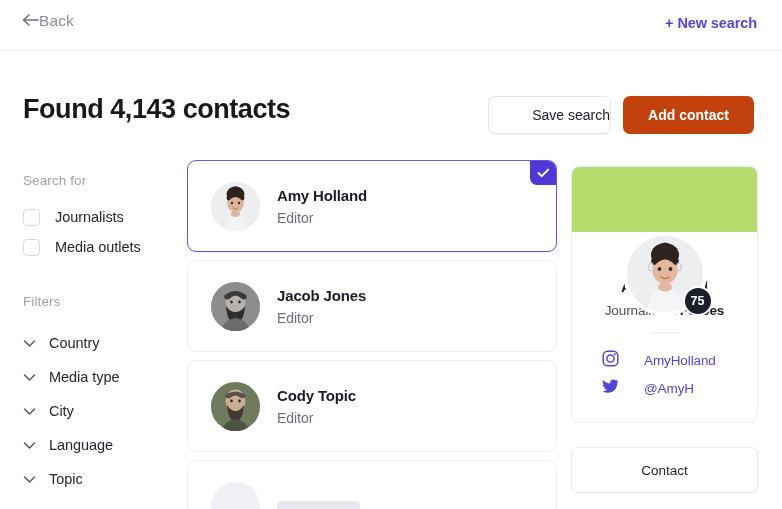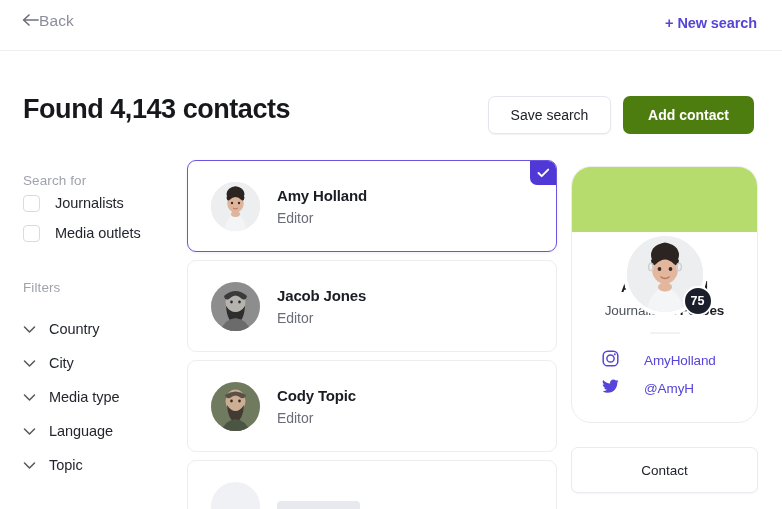--- a/index.html
+++ b/index.html
@@ -77,26 +77,27 @@
     left: 488px; top: 45px;
     width: 123px; height: 38px;
     background: #ffffff;
     border: 1px solid #e4e6ec;
     border-radius: 7px;
     font-size: 14px;
     color: #21232b;
     font-family: "Liberation Sans", sans-serif;
     cursor: pointer;
     box-shadow: 0 1px 1.5px rgba(20,20,40,0.05);
+    text-align: right;
   }
   .add-contact-btn {
     position: absolute;
     left: 623px; top: 45px;
     width: 131px; height: 38px;
-    background: #4d7c0f;
+    background: #c2410c;
     border: none;
     border-radius: 7px;
     font-size: 14px;
     font-weight: bold;
     color: #ffffff;
     font-family: "Liberation Sans", sans-serif;
     cursor: pointer;
   }
 
   
@@ -104,20 +105,21 @@
     position: absolute;
     left: 0; top: 156px;
     width: 186px;
     height: 353px;
     padding-left: 23px;
   }
   .side-group-label {
     font-size: 13.5px;
     color: #a0a3ad;
     margin-top: 17px;
+    margin-bottom: 14px;
     letter-spacing: 0.1px;
   }
   .side-group-label.filters { margin-top: 32px; margin-bottom: 17px; }
 
   .check-row {
     display: flex;
     align-items: center;
     gap: 15px;
     height: 30px;
     cursor: pointer;
@@ -221,21 +223,21 @@
     margin-left: 17px;
   }
 
   
   .detail {
     position: absolute;
     left: 571px; top: 166px;
     width: 187px;
     background: #ffffff;
     border: 1px solid #ebedf1;
-    border-radius: 20px;
+    border-radius: 8px;
     overflow: hidden;
   }
   .detail-banner {
     height: 65px;
     background: #b6dc6d;
     width: 100%;
   }
   .detail-body {
     position: relative;
     padding: 0 14px 20px;
@@ -364,29 +366,29 @@
           </svg>
       </span>
       <span class="filter-label">Country</span>
     </div>
     <div class="filter-row">
       <span class="chev">
         <svg width="13" height="9" viewBox="0 0 13 9">
             <path d="M1.5 2 L6.5 7 L11.5 2" stroke="#54575f" stroke-width="1.5" fill="none" stroke-linecap="round" stroke-linejoin="round"></path>
           </svg>
       </span>
-      <span class="filter-label">City</span>
+      <span class="filter-label">Media type</span>
     </div>
     <div class="filter-row">
       <span class="chev">
         <svg width="13" height="9" viewBox="0 0 13 9">
             <path d="M1.5 2 L6.5 7 L11.5 2" stroke="#54575f" stroke-width="1.5" fill="none" stroke-linecap="round" stroke-linejoin="round"></path>
           </svg>
       </span>
-      <span class="filter-label">Media type</span>
+      <span class="filter-label">City</span>
     </div>
     <div class="filter-row">
       <span class="chev">
         <svg width="13" height="9" viewBox="0 0 13 9">
             <path d="M1.5 2 L6.5 7 L11.5 2" stroke="#54575f" stroke-width="1.5" fill="none" stroke-linecap="round" stroke-linejoin="round"></path>
           </svg>
       </span>
       <span class="filter-label">Language</span>
     </div>
     <div class="filter-row">

